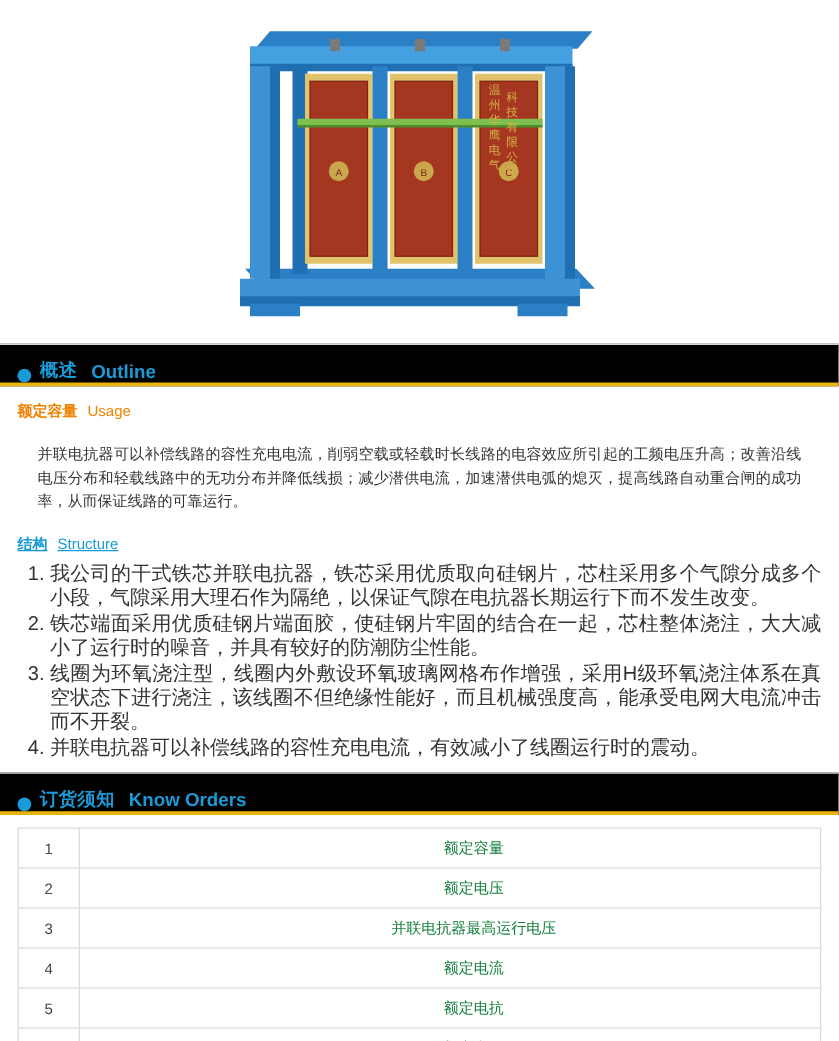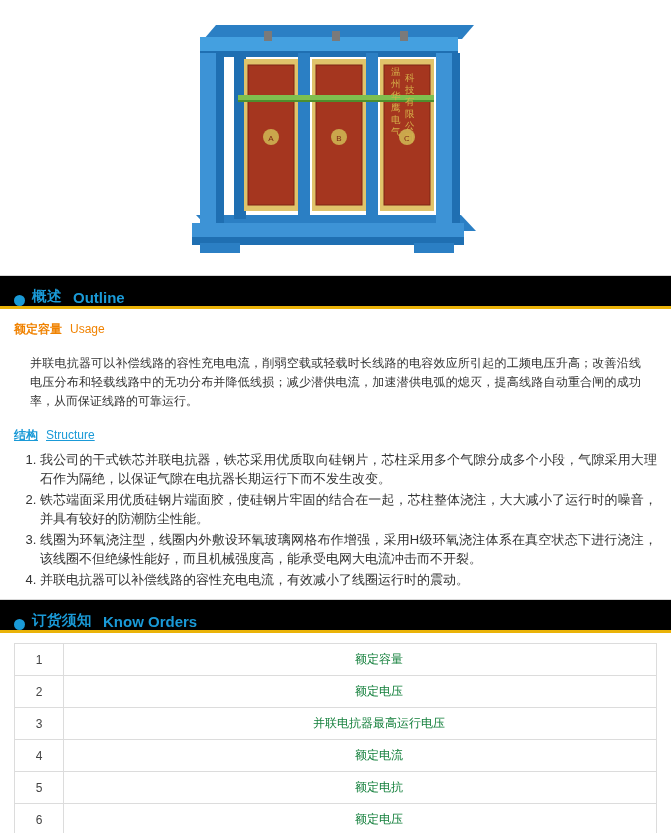--- a/index.html
+++ b/index.html
@@ -81,21 +81,21 @@
     font-size: 12px;
     line-height: 19px;
     color: #333333;
     text-align: justify;
     margin: 16px;
   }
   .subhead.structure { color: #1a9ad7; text-decoration: underline; }
   ol.struct-list {
     margin: 4px 0 0 0;
     padding-left: 26px;
-    font-size: 13px;
+    font-size: 16px;
     line-height: 19px;
     color: #333333;
   }
   ol.struct-list li {
     margin-bottom: 2px;
     text-align: justify;
   }
 
   
   .order-table {

